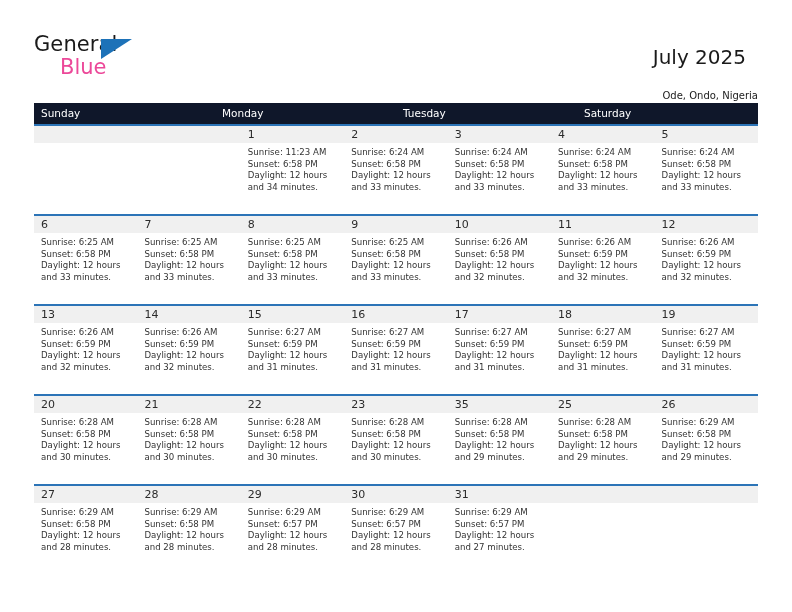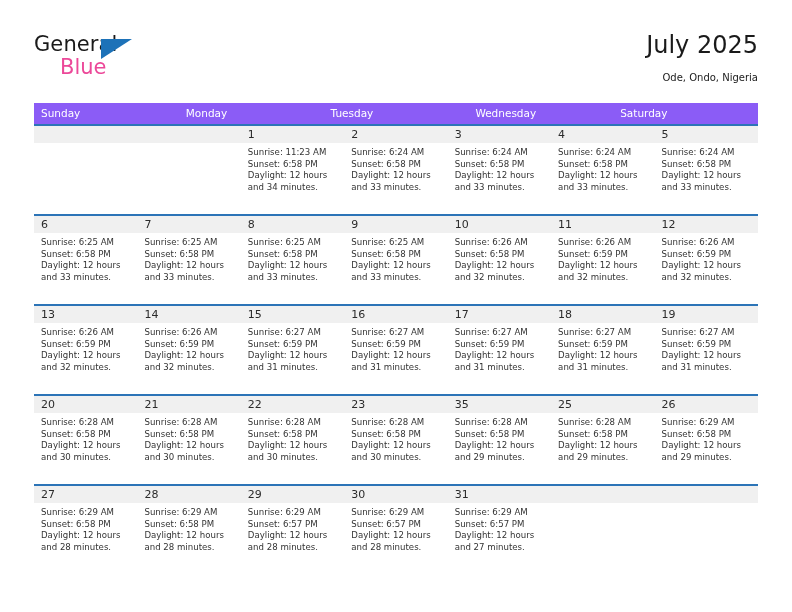--- a/index.html
+++ b/index.html
@@ -64,45 +64,45 @@
     line-height: 22px;
     font-family: "DejaVu Sans", sans-serif;
   }
   .title-block {
     position: absolute;
     right: 34px;
     top: 28px;
     text-align: right;
   }
   .cal-title {
-    font-size: 24px;
+    font-size: 20px;
     color: #1a1a1a;
     line-height: 34px;
     font-weight: normal;
-    margin: 0;
+    margin: 12px;
     font-family: "DejaVu Sans", sans-serif;
   }
   .cal-subtitle {
     font-size: 10px;
     color: #1a1a1a;
     line-height: 20px;
     margin: 6px 0 0 0;
     font-family: "DejaVu Sans", sans-serif;
   }
 
   
   .calendar {
     position: absolute;
     left: 34px;
     top: 103px;
     width: 724px;
   }
   .weekday-row {
     display: flex;
-    background: #8b5cf6;
+    background: #0f172a;
     height: 21px;
   }
   .weekday {
     flex: 1 1 0;
     color: #ffffff;
     font-size: 10.5px;
     line-height: 21px;
     padding-left: 7px;
     box-sizing: border-box;
     overflow: hidden;
@@ -171,21 +171,20 @@
       <p class="cal-subtitle">Ode, Ondo, Nigeria</p>
     </div>
 
   </div>
 
   <div class="calendar">
     <div class="weekday-row">
         <div class="weekday">Sunday</div>
         <div class="weekday">Monday</div>
         <div class="weekday">Tuesday</div>
-        <div class="weekday">Wednesday</div>
         <div class="weekday">Saturday</div>
       </div>
     <div id="weeks-container">
         <div class="week">
           <div class="week-rule"></div>
           <div class="week-cells">
             <div class="day-cell empty">
               <div class="day-band">
                 <div class="day-num"></div>
               </div>

